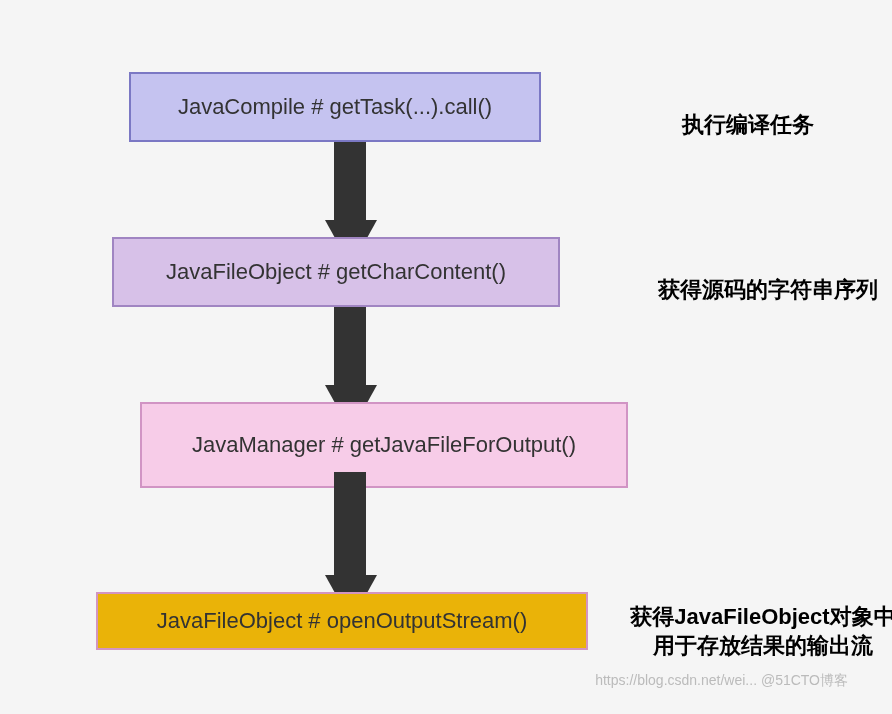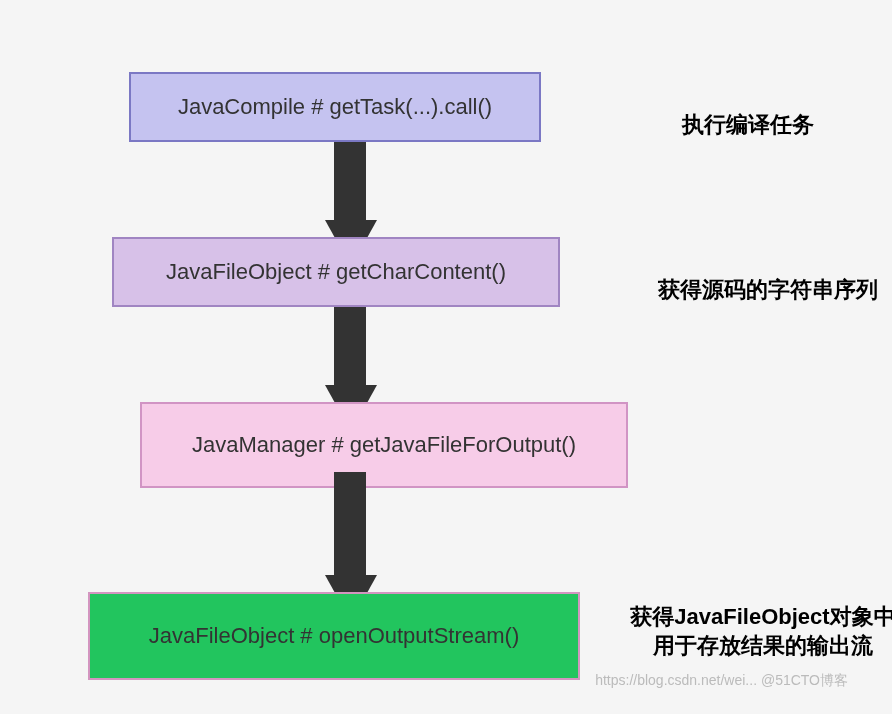--- a/index.html
+++ b/index.html
@@ -48,25 +48,25 @@
     .node-3 {
       left: 60px;
       top: 370px;
       width: 488px;
       height: 86px;
       background-color: #f7cce8;
       border-color: #d194c4;
       margin-left: 48px;
     }
     .node-4 {
-      left: 56px;
+      left: 64px;
       top: 560px;
       width: 492px;
-      height: 88px;
-      background-color: #22c55e;
+      height: 58px;
+      background-color: #eab308;
       border-color: #d395c0;
     }
     .annotation {
       position: absolute;
       font-size: 22px;
       font-weight: bold;
       color: #000000;
       text-align: center;
     }
     .annotation-1 {

